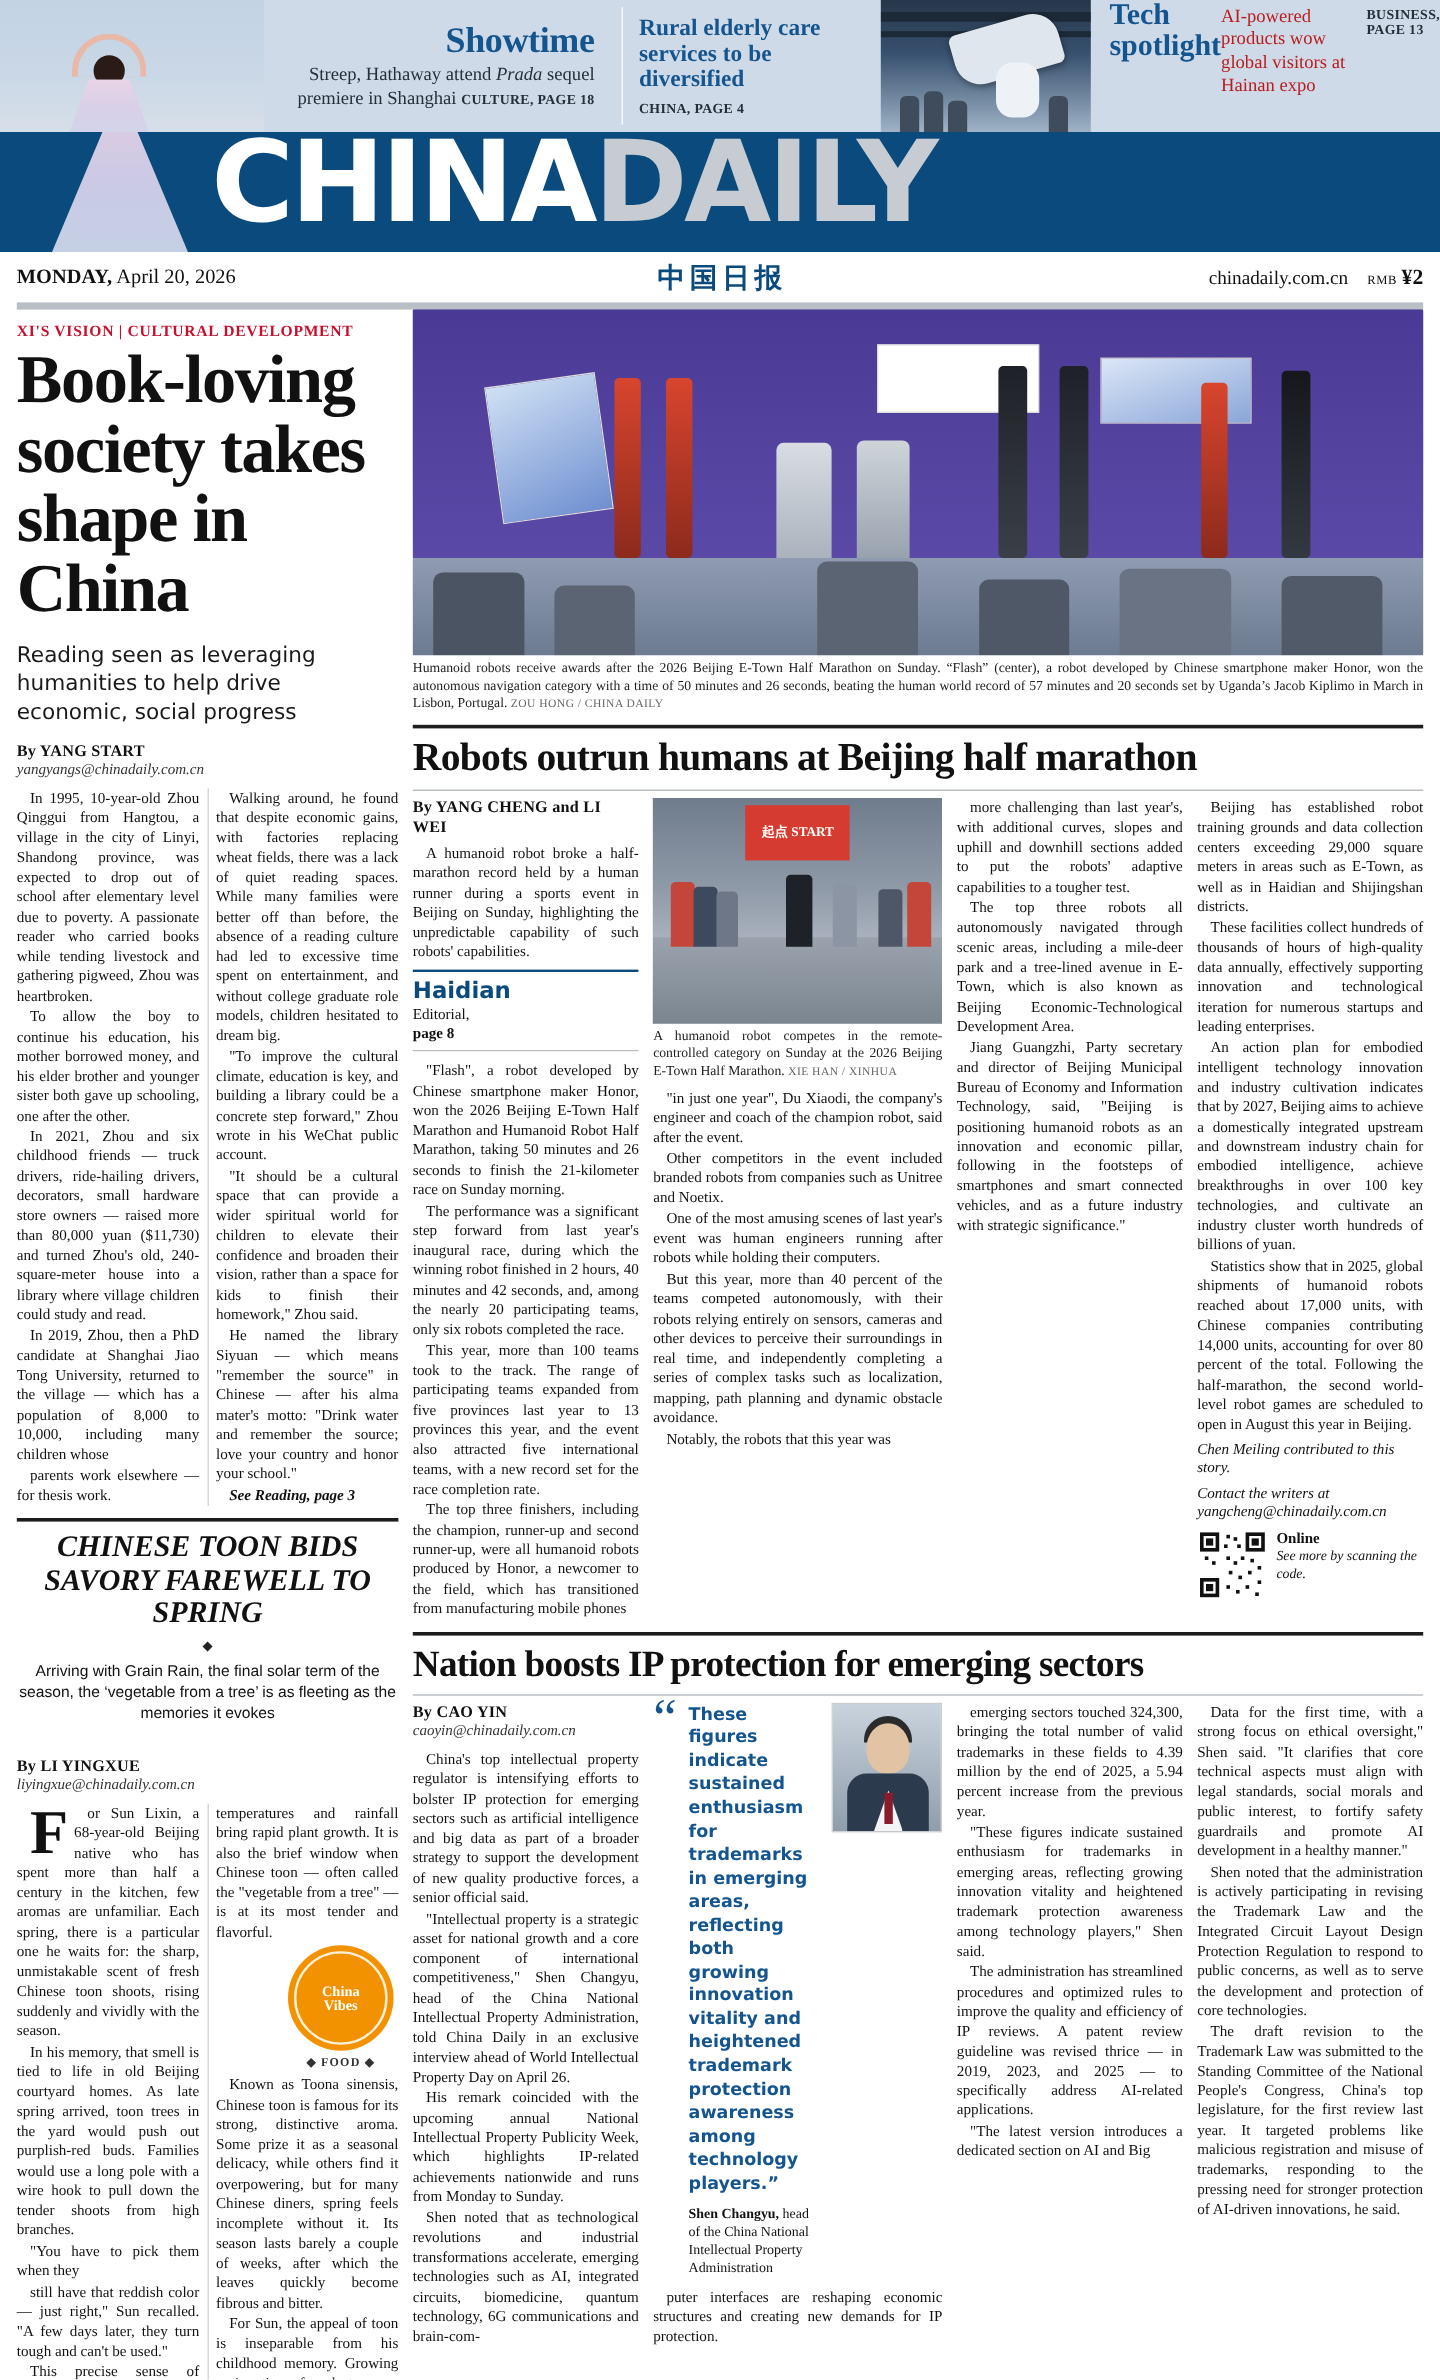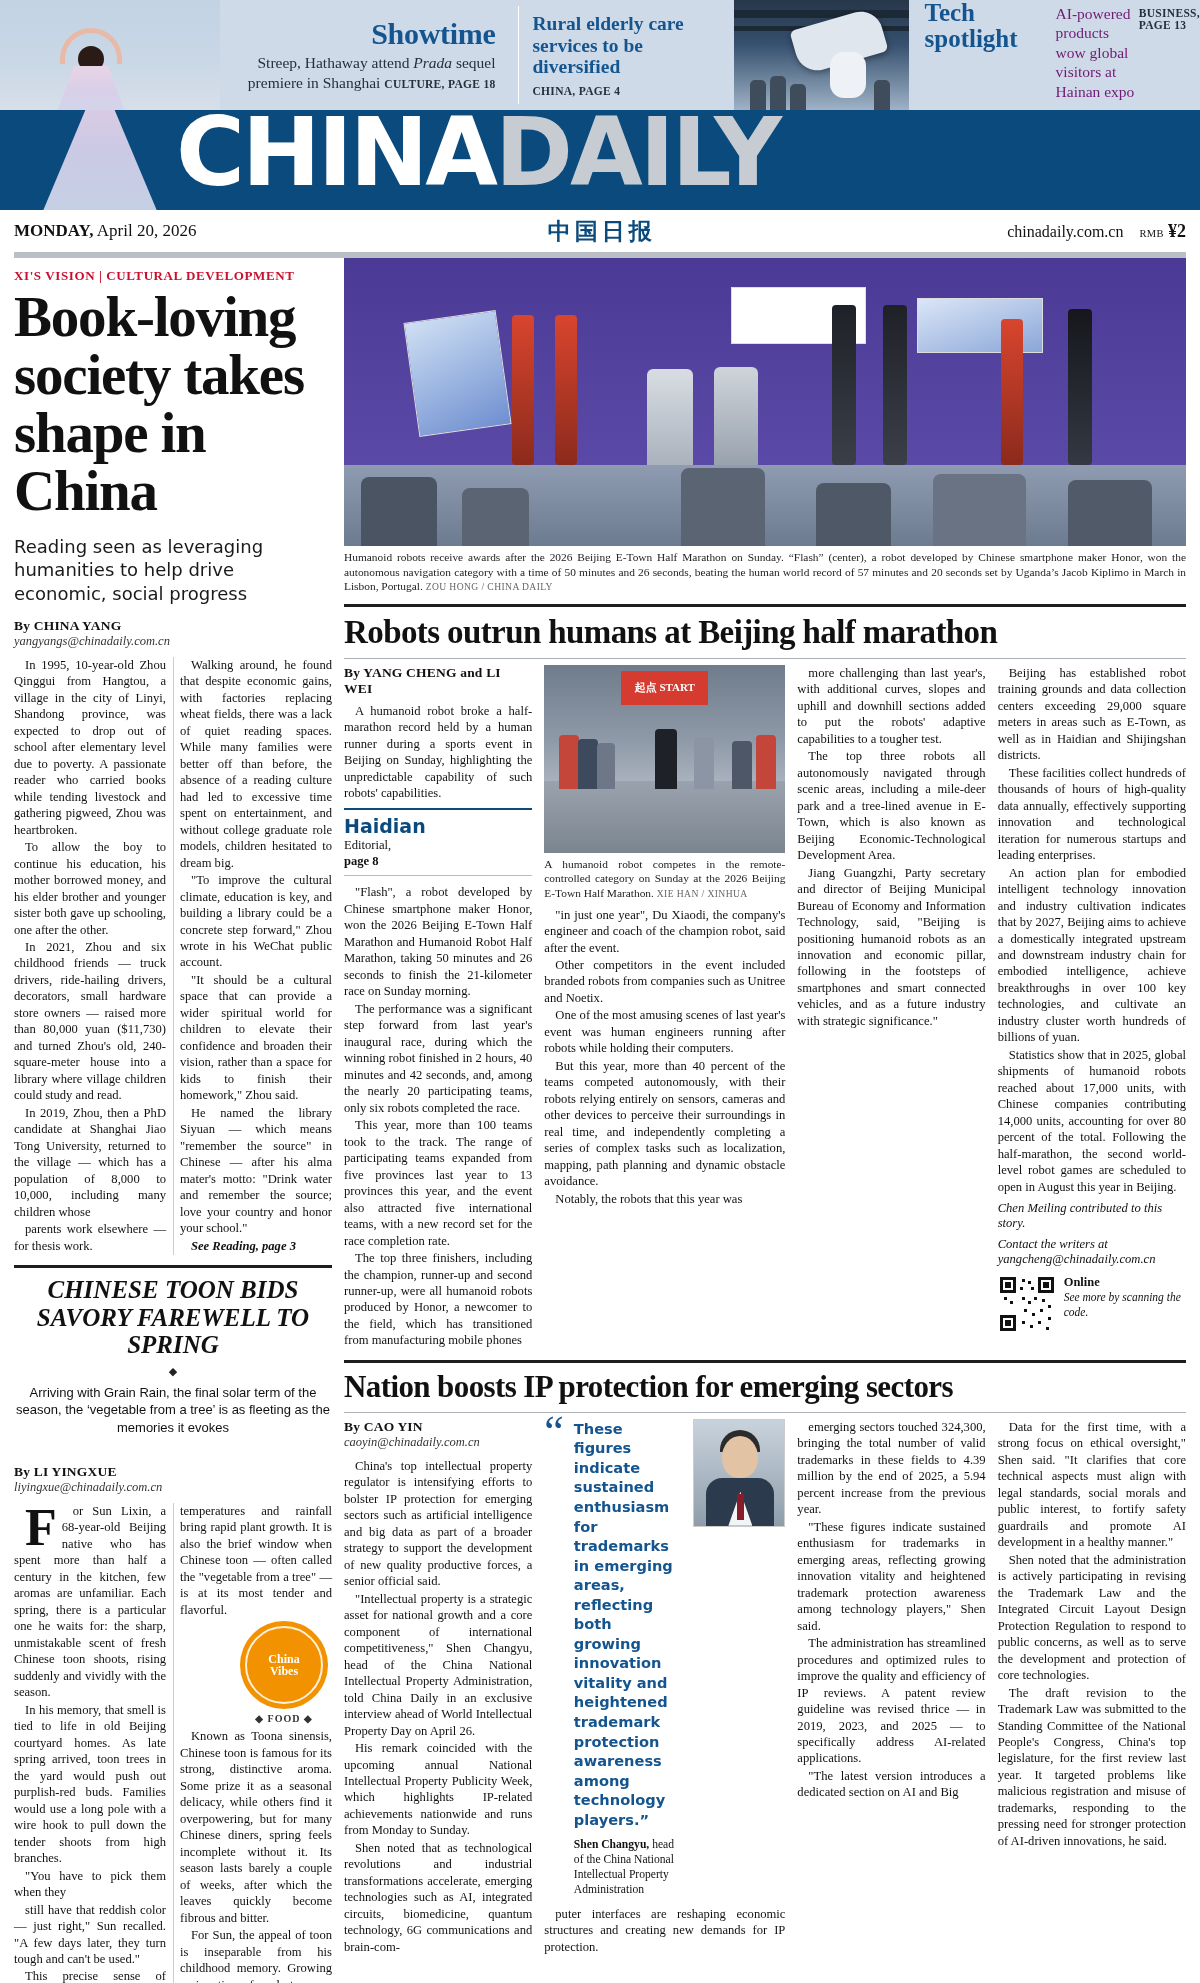--- a/index.html
+++ b/index.html
@@ -36,21 +36,21 @@
   .sky-b .kicker { font-size:11.5px; font-weight:bold; color:#25303a; margin-top:7px; letter-spacing:0.3px; }
   .sky-photo-mid { flex:0 0 175px; position:relative; overflow:hidden;
     background:linear-gradient(180deg,#27374a 0%,#36506e 40%,#9fb2c6 100%); }
   .sky-photo-mid .beam { position:absolute; background:#1c2936; }
   .sky-photo-mid .drone { position:absolute; left:60px; top:18px; width:90px; height:46px; background:#dfe6ee;
      transform:rotate(-16deg); border-radius:6px 22px 6px 22px; box-shadow:0 2px 6px rgba(0,0,0,.4); }
   .sky-photo-mid .pod { position:absolute; left:96px; top:52px; width:36px; height:46px; background:#eef2f6; border-radius:14px; }
   .sky-photo-mid .ppl { position:absolute; bottom:0; width:16px; height:30px; background:#3f4c5c; border-radius:5px 5px 0 0; }
   .sky-c { flex:1 1 0; display:flex; justify-content:center; padding-left:16px; }
   .sky-c .ttl { font-size:25px; font-weight:bold; color:#14558f; line-height:1.05; }
-  .sky-c .sub { font-size:15.5px; color:#701a75; line-height:1.25; margin-top:4px;margin-left:38px; }
+  .sky-c .sub { font-size:15.5px; color:#b91c1c; line-height:1.25; margin-top:4px; }
   .sky-c .kicker { font-size:11.5px; font-weight:bold; color:#25303a; margin-top:7px; letter-spacing:0.3px; }
 
   
   .masthead { height:100px; background:#0a4a7d; position:relative; overflow:hidden; }
   .mh-dancer { position:absolute; left:40px; top:-12px; width:120px; height:120px;
     background:linear-gradient(180deg,#e7d3e8 0%,#d5d0ea 45%,#cdd8ea 100%);
     clip-path:polygon(42% 0,58% 0,100% 100%,0 100%); opacity:.95; }
   .mh-title { position:absolute; left:176px; top:-4px; font-size:94px; font-weight:bold;
     letter-spacing:-3px; font-family:"DejaVu Sans", sans-serif; line-height:1; }
   .mh-title .a { color:#ffffff; }
@@ -126,21 +126,21 @@
   .tc { flex:1 1 0; }
   .tc.wide { flex:1.28 1 0; }
 
   .inside-box { border-top:2px solid #0a4a7d; border-bottom:1px solid #bbb; padding:5px 0 6px; margin:6px 0 8px; }
   .inside-box .lbl { color:#0a4a7d; font-weight:bold; font-size:19px; font-family:"DejaVu Sans", sans-serif; }
   .inside-box .ed { font-size:12.6px; line-height:1.3; }
   .inside-box .ed b { font-weight:bold; }
 
   .raceph { height:188px; position:relative; overflow:hidden;
     background:linear-gradient(180deg,#6f7c8c 0%,#8f9aa8 40%,#b4bcc6 72%,#6a7584 100%); }
-  .rp-banner { position:absolute; left:32%; top:6px; width:36%; height:34px; background:#d63b2f; color:#fff;
+  .rp-banner { position:absolute; left:32%; top:6px; width:36%; height:46px; background:#d63b2f; color:#fff;
      font-size:11px; display:flex; align-items:center; justify-content:center; font-weight:bold; }
   .rp-road { position:absolute; left:0; right:0; bottom:0; height:38%; background:linear-gradient(180deg,#9aa3ad,#7b8590); }
   .rp-fig { position:absolute; bottom:34%; border-radius:4px 4px 0 0; }
 
   .quotebar { font-family:"DejaVu Sans", sans-serif; font-size:14.6px; line-height:1.34; color:#14558f; font-weight:bold; }
   .qmark { font-size:44px; line-height:.6; color:#14558f; font-family:"Liberation Serif", serif; }
   .qname { font-size:11.6px; color:#111; margin-top:8px; line-height:1.3; }
   .qname b { font-weight:bold; }
 
   .portrait { width:92px; height:108px; background:linear-gradient(180deg,#c9d3dd,#8f9dab); position:relative; overflow:hidden; border:1px solid #ccc; }
@@ -212,21 +212,21 @@
   <div class="rule-thick"></div>
 
   <div class="content">
     <div class="cols">
 
       <div class="col-left">
 
         <div class="kicker-red">XI'S VISION | CULTURAL DEVELOPMENT</div>
         <h1 class="lead-hed">Book-loving society takes shape in China</h1>
         <div class="lead-deck">Reading seen as leveraging humanities to help drive economic, social progress</div>
-        <div class="byline">By CHINA YANG</div>
+        <div class="byline">By YANG START</div>
         <div class="email">yangyangs@chinadaily.com.cn</div>
 
         <div class="twocol">
           <p class="first">In 1995, 10-year-old Zhou Qinggui from Hangtou, a village in the city of Linyi, Shandong province, was expected to drop out of school after elementary level due to poverty. A passionate reader who carried books while tending livestock and gathering pigweed, Zhou was heartbroken.</p>
           <p>To allow the boy to continue his education, his mother borrowed money, and his elder brother and younger sister both gave up schooling, one after the other.</p>
           <p>In 2021, Zhou and six childhood friends — truck drivers, ride-hailing drivers, decorators, small hardware store owners — raised more than 80,000 yuan ($11,730) and turned Zhou's old, 240-square-meter house into a library where village children could study and read.</p>
           <p>In 2019, Zhou, then a PhD candidate at Shanghai Jiao Tong University, returned to the village — which has a population of 8,000 to 10,000, including many children whose</p>
           <p>parents work elsewhere — for thesis work.</p>
           <p>Walking around, he found that despite economic gains, with factories replacing wheat fields, there was a lack of quiet reading spaces. While many families were better off than before, the absence of a reading culture had led to excessive time spent on entertainment, and without college graduate role models, children hesitated to dream big.</p>
           <p>"To improve the cultural climate, education is key, and building a library could be a concrete step forward," Zhou wrote in his WeChat public account.</p>

